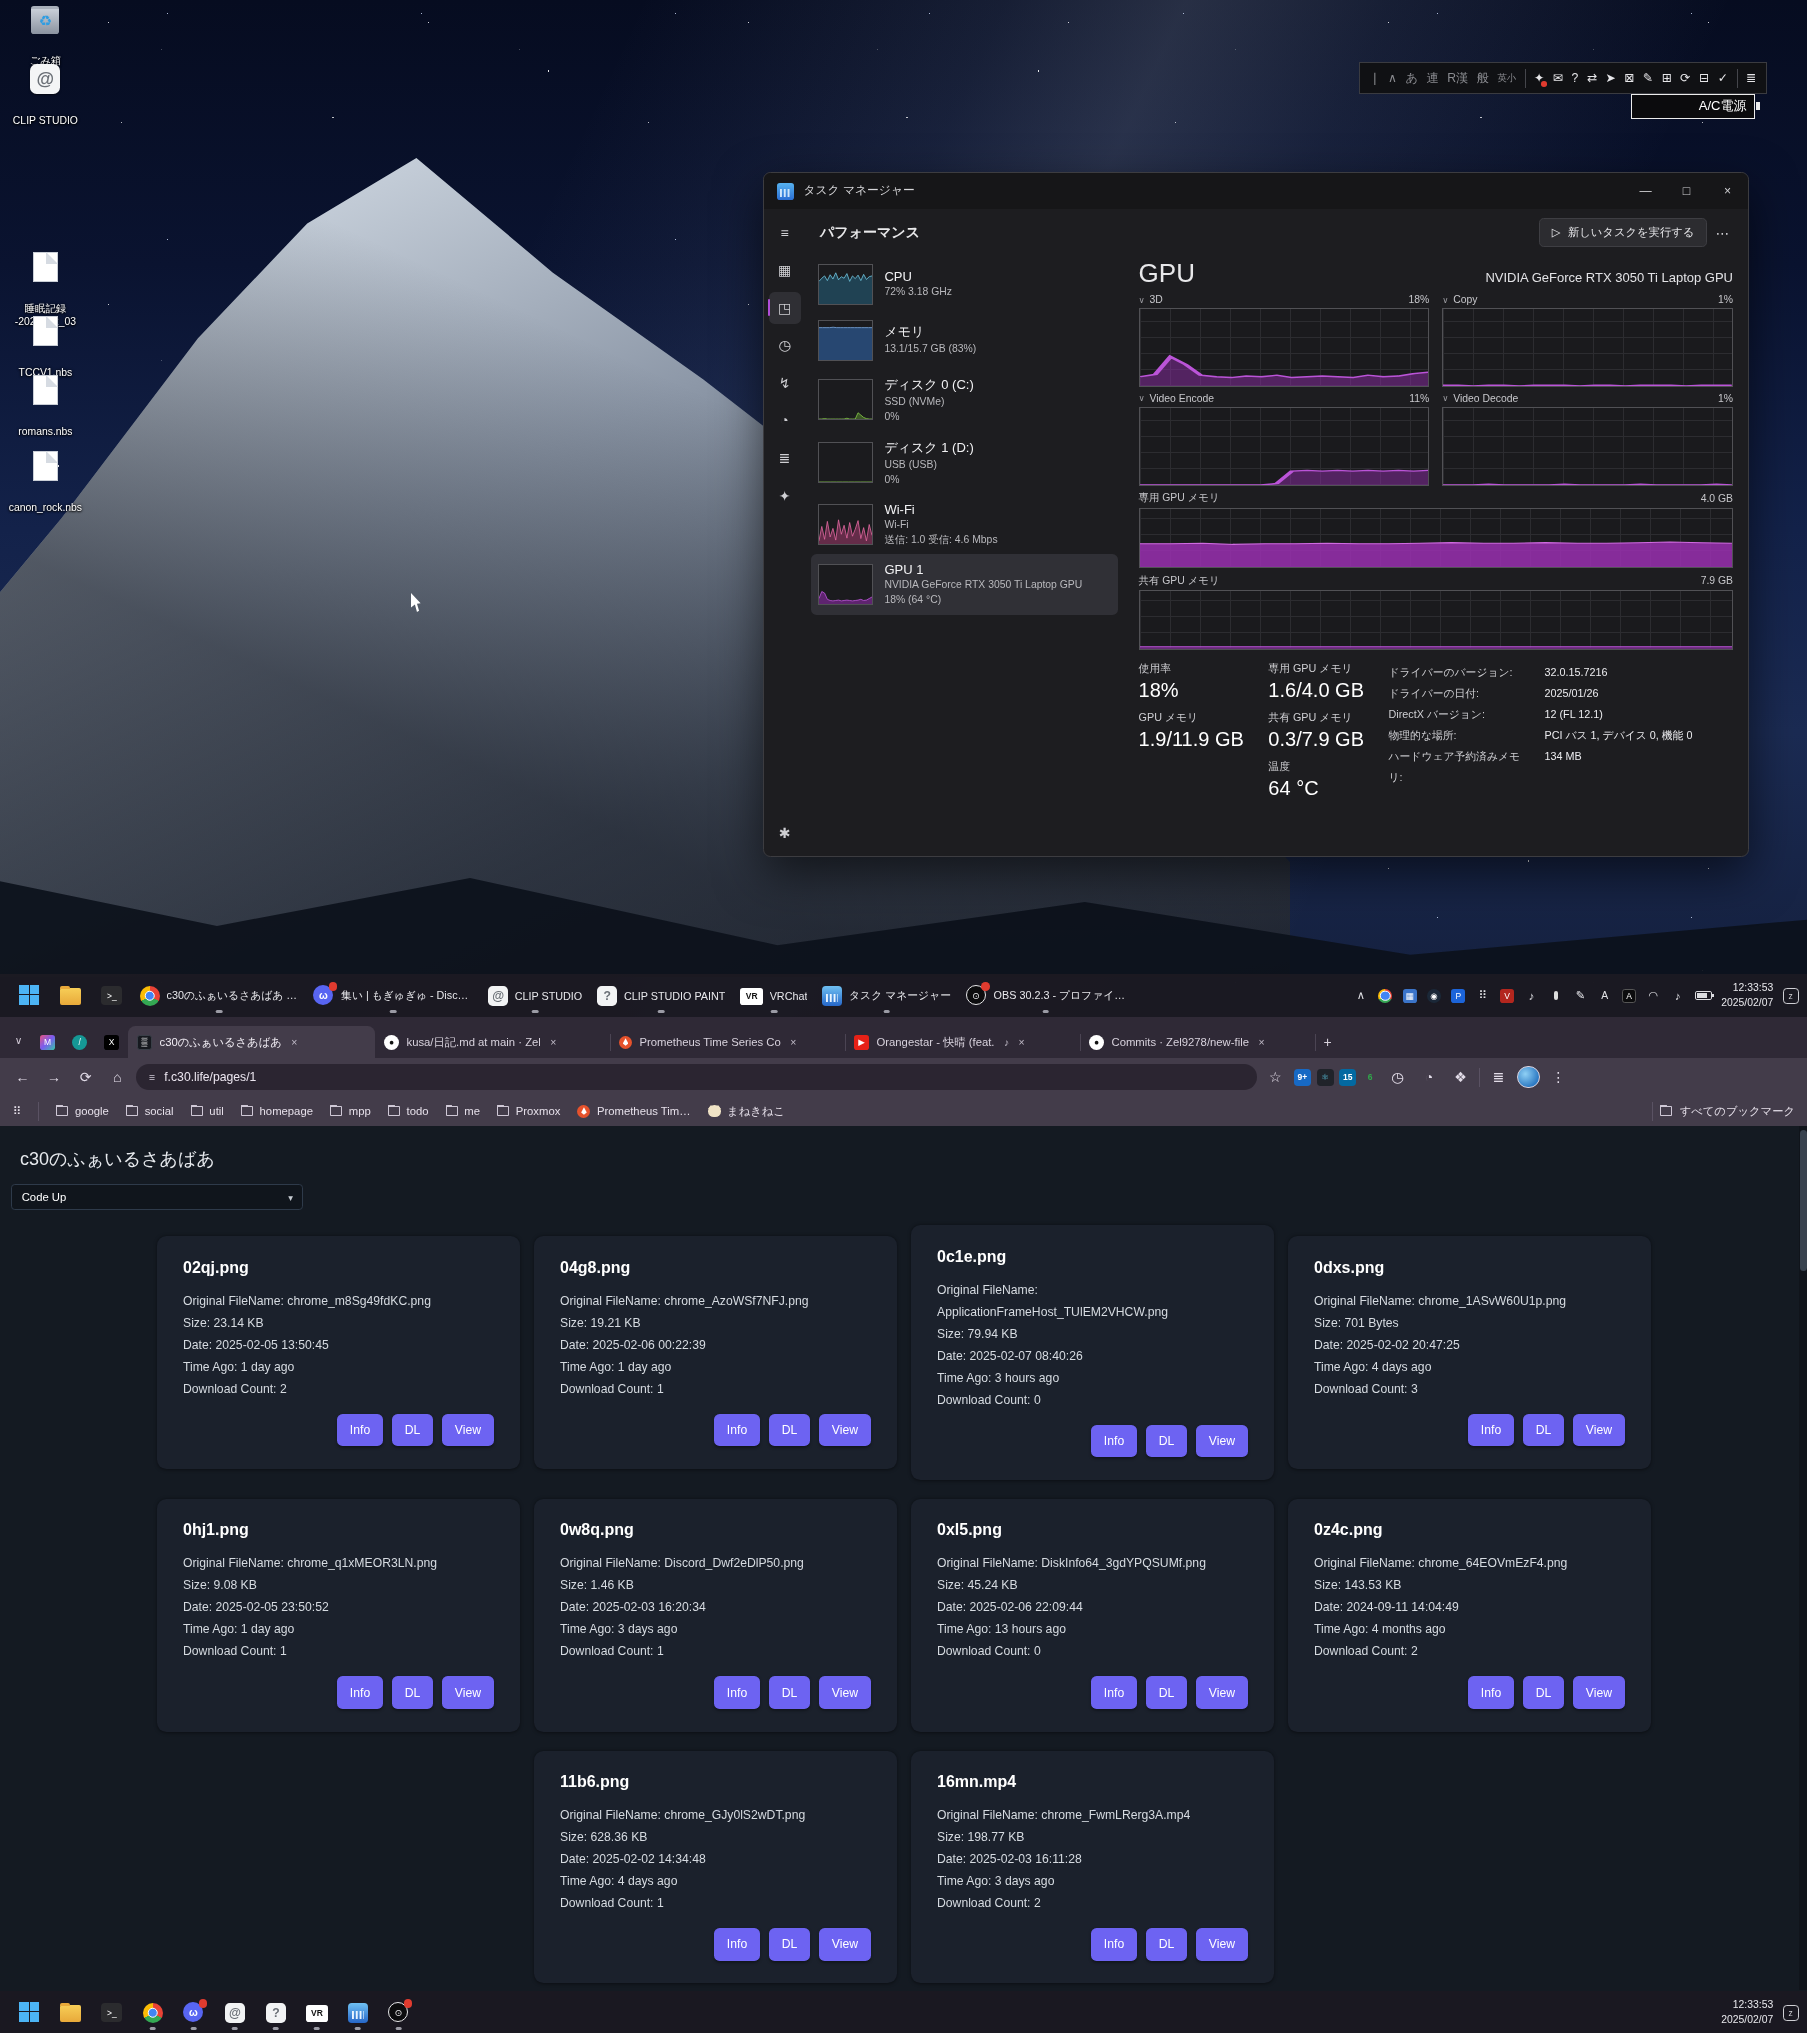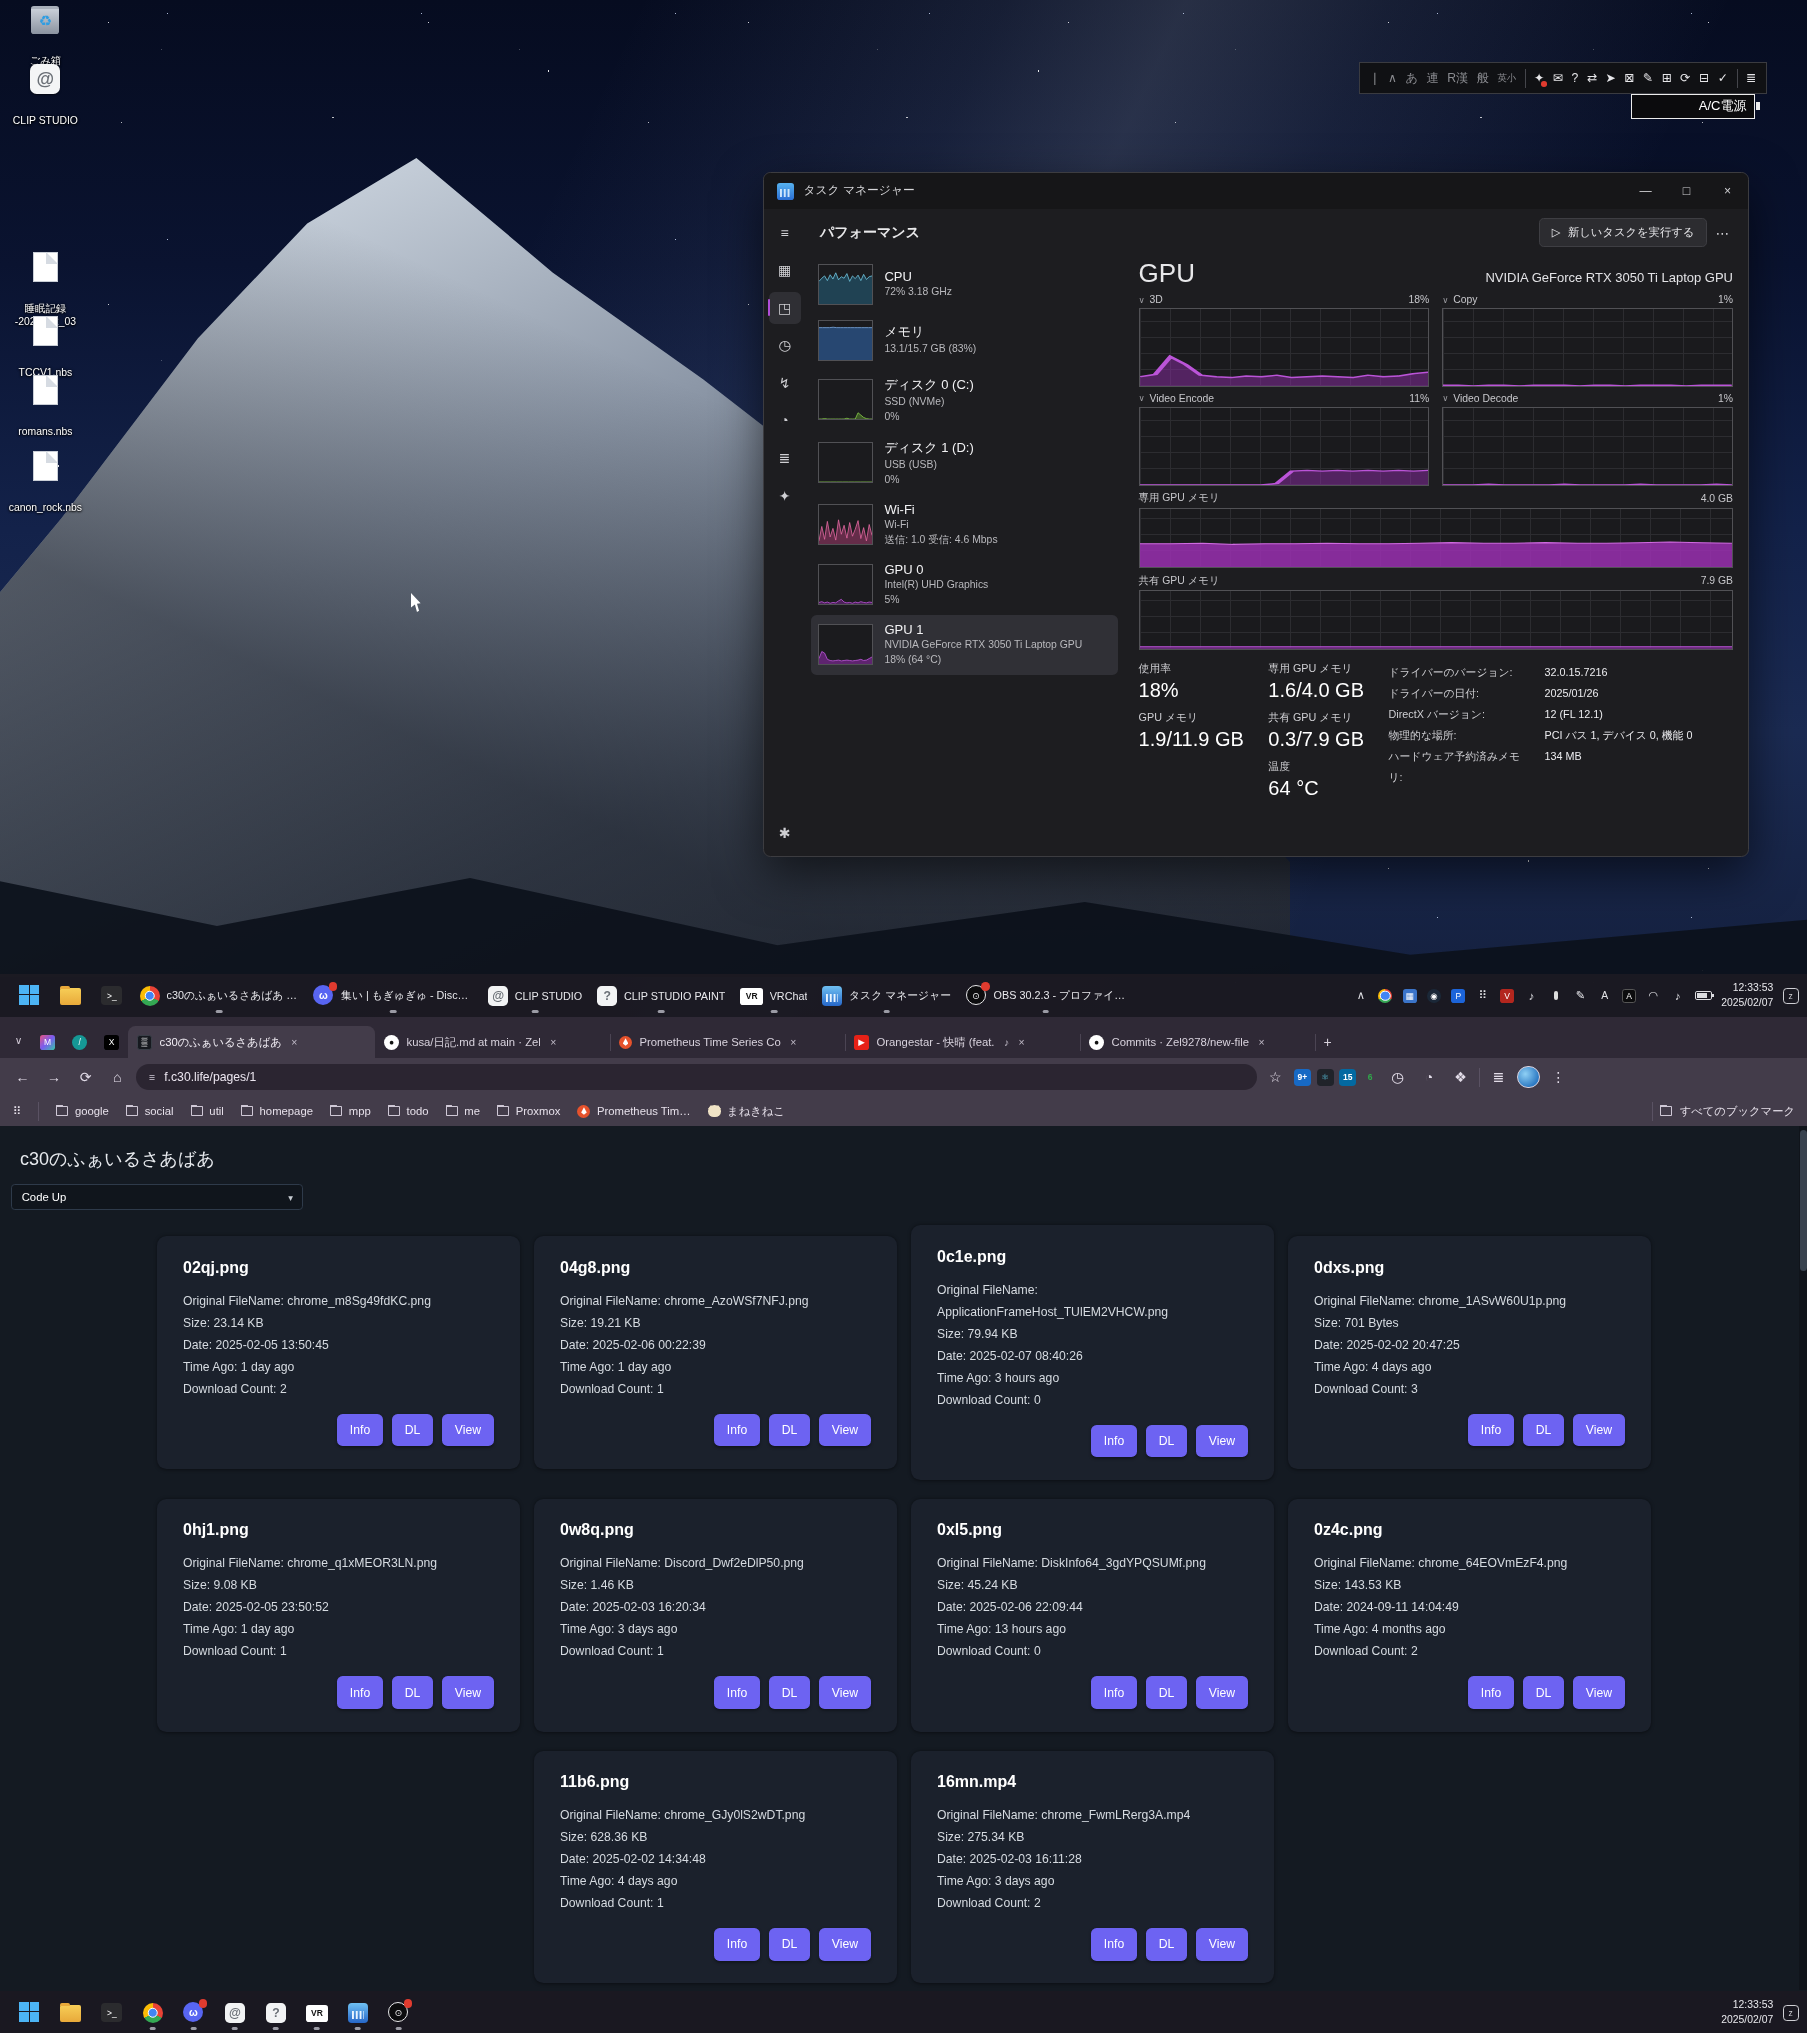--- a/index.html
+++ b/index.html
@@ -324,33 +324,20 @@
                       <polygon points="0,100 0.00,92.00 5.26,55.00 10.53,88.00 15.79,42.00 21.05,82.00 26.32,60.00 31.58,90.00 36.84,38.00 42.11,75.00 47.37,52.00 52.63,85.00 57.89,45.00 63.16,80.00 68.42,62.00 73.68,40.00 78.95,86.00 84.21,58.00 89.47,92.00 94.74,50.00 100.00,78.00 100,100" fill="rgba(175,62,115,0.5)"></polygon>
                       <polyline points="0.00,92.00 5.26,55.00 10.53,88.00 15.79,42.00 21.05,82.00 26.32,60.00 31.58,90.00 36.84,38.00 42.11,75.00 47.37,52.00 52.63,85.00 57.89,45.00 63.16,80.00 68.42,62.00 73.68,40.00 78.95,86.00 84.21,58.00 89.47,92.00 94.74,50.00 100.00,78.00" fill="none" stroke="#e0679f" stroke-width="1.8"></polyline>
                     </svg>
                   </div>
                 <div>
                     <div class="nm">Wi-Fi</div>
                 <div class="sub">Wi-Fi</div>
                 <div class="sub">送信: 1.0 受信: 4.6 Mbps</div>
                   </div>
               </div>
-              <div class="tm-item">
-                <div class="tm-mini">
-                    <svg viewBox="0 0 100 100" preserveAspectRatio="none">
-                      <polygon points="0,100 0.00,96.00 5.26,94.00 10.53,97.00 15.79,95.00 21.05,98.00 26.32,96.00 31.58,97.00 36.84,92.00 42.11,88.00 47.37,95.00 52.63,97.00 57.89,96.00 63.16,98.00 68.42,95.00 73.68,97.00 78.95,94.00 84.21,96.00 89.47,97.00 94.74,95.00 100.00,96.00 100,100" fill="rgba(140,44,165,0.45)"></polygon>
-                      <polyline points="0.00,96.00 5.26,94.00 10.53,97.00 15.79,95.00 21.05,98.00 26.32,96.00 31.58,97.00 36.84,92.00 42.11,88.00 47.37,95.00 52.63,97.00 57.89,96.00 63.16,98.00 68.42,95.00 73.68,97.00 78.95,94.00 84.21,96.00 89.47,97.00 94.74,95.00 100.00,96.00" fill="none" stroke="#bb54d8" stroke-width="1.8"></polyline>
-                    </svg>
-                  </div>
-                <div>
-                    <div class="nm">GPU 0</div>
-                <div class="sub">Intel(R) UHD Graphics</div>
-                <div class="sub">5%</div>
-                  </div>
-              </div>
               <div class="tm-item sel">
                 <div class="tm-mini">
                     <svg viewBox="0 0 100 100" preserveAspectRatio="none">
                       <polygon points="0,100 0.00,86.00 5.26,68.00 10.53,72.00 15.79,88.00 21.05,91.00 26.32,92.00 31.58,91.00 36.84,90.00 42.11,92.00 47.37,91.00 52.63,90.00 57.89,91.00 63.16,92.00 68.42,91.00 73.68,90.00 78.95,88.00 84.21,91.00 89.47,90.00 94.74,86.00 100.00,82.00 100,100" fill="rgba(140,44,165,0.6)"></polygon>
                       <polyline points="0.00,86.00 5.26,68.00 10.53,72.00 15.79,88.00 21.05,91.00 26.32,92.00 31.58,91.00 36.84,90.00 42.11,92.00 47.37,91.00 52.63,90.00 57.89,91.00 63.16,92.00 68.42,91.00 73.68,90.00 78.95,88.00 84.21,91.00 89.47,90.00 94.74,86.00 100.00,82.00" fill="none" stroke="#bb54d8" stroke-width="1.8"></polyline>
                     </svg>
                   </div>
                 <div>
                     <div class="nm">GPU 1</div>
                 <div class="sub">NVIDIA GeForce RTX 3050 Ti Laptop GPU</div>
@@ -810,21 +797,21 @@
           <div class="btns">
               <button class="btn">Info</button>
               <button class="btn">DL</button>
               <button class="btn">View</button>
             </div>
         </div>
 
         <div class="card">
           <div class="fname">16mn.mp4</div>
           <div class="ln">Original FileName: chrome_FwmLRerg3A.mp4</div>
-          <div class="ln">Size: 275.34 KB</div>
+          <div class="ln">Size: 198.77 KB</div>
           <div class="ln">Date: 2025-02-03 16:11:28</div>
           <div class="ln">Time Ago: 3 days ago</div>
           <div class="ln">Download Count: 2</div>
           <div class="btns">
               <button class="btn">Info</button>
               <button class="btn">DL</button>
               <button class="btn">View</button>
             </div>
         </div>
       </div>

